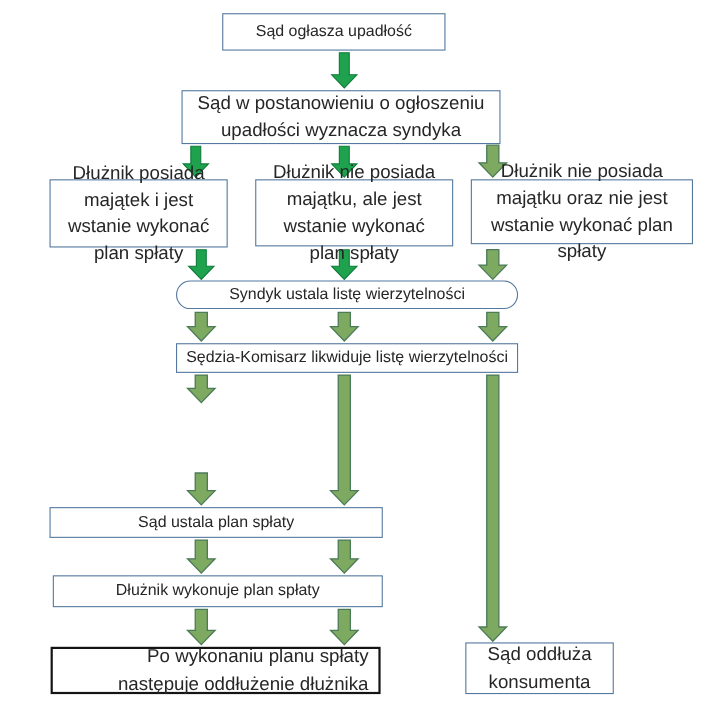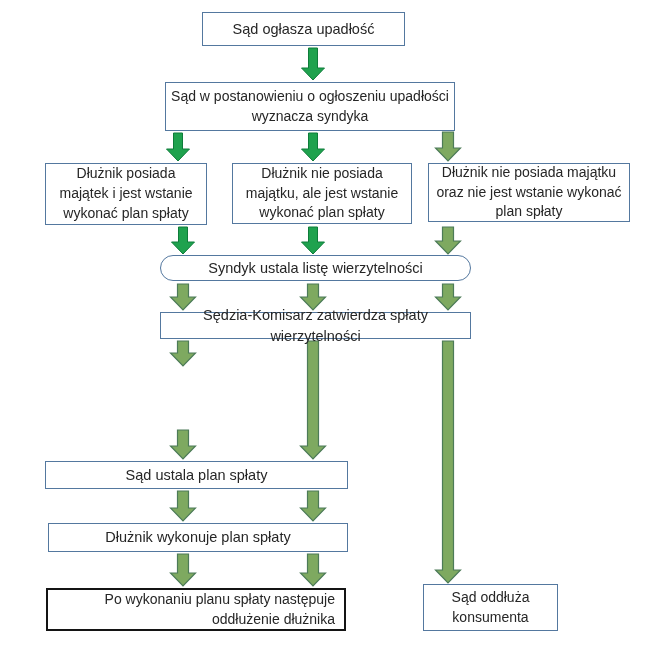--- a/index.html
+++ b/index.html
@@ -3,21 +3,21 @@
 <meta charset="utf-8">
 <style>
   html,body{margin:0;padding:0;background:#ffffff;}
   #canvas{
     position:relative;width:647px;height:648px;background:#ffffff;overflow:hidden;
     font-family:Liberation Sans, sans-serif;color:#262626;
   }
   .node{
     position:absolute;background:#ffffff;border:1px solid #54789f;
     display:flex;align-items:center;justify-content:center;text-align:center;
-    font-size:14px;line-height:1.42;box-sizing:border-box;z-index:2;
+    font-size:17px;line-height:1.42;box-sizing:border-box;z-index:2;
   }
   .node.emphasis{border:2px solid #141414;text-align:right;}
   .node.single{font-size:14.5px;}
   #arrow-layer{position:absolute;left:0;top:0;z-index:1;}
   .vivid{fill:#1fa24e;stroke:#0e7c3a;stroke-width:1;}
   .sage{fill:#7ea960;stroke:#4c7b58;stroke-width:1.2;}
 </style>
 </head>
 <body>
 
@@ -51,21 +51,21 @@
   <div class="node" style="left:165px;top:82px;width:290px;height:49px;padding:0 5px;">Sąd w postanowieniu o ogłoszeniu upadłości wyznacza syndyka</div>
 
   <div class="node" style="left:45px;top:163px;width:162px;height:62px;padding:0 8px;">Dłużnik posiada majątek i jest wstanie wykonać plan spłaty</div>
 
   <div class="node" style="left:232px;top:163px;width:180px;height:61px;padding:0 7px;">Dłużnik nie posiada majątku, ale jest wstanie wykonać plan spłaty</div>
 
   <div class="node" style="left:428px;top:163px;width:202px;height:59px;padding:16px 7px;">Dłużnik nie posiada majątku oraz nie jest wstanie wykonać plan spłaty</div>
 
   <div class="node single" style="left:160px;top:255px;width:311px;height:26px;border-radius:13px;">Syndyk ustala listę wierzytelności</div>
 
-  <div class="node single" style="left:160px;top:312px;width:311px;height:27px;">Sędzia-Komisarz zatwierdza spłaty wierzytelności</div>
+  <div class="node single" style="left:160px;top:312px;width:311px;height:27px;">Sędzia-Komisarz likwiduje listę wierzytelności</div>
 
 
   <div class="node single" style="left:45px;top:461px;width:303px;height:28px;">Sąd ustala plan spłaty</div>
 
   <div class="node single" style="left:48px;top:523px;width:300px;height:29px;">Dłużnik wykonuje plan spłaty</div>
 
   <div class="node emphasis" style="left:46px;top:588px;width:300px;height:43px;padding:0 9px;">Po wykonaniu planu spłaty następuje oddłużenie dłużnika</div>
 
   <div class="node" style="left:423px;top:584px;width:135px;height:47px;padding:14px 4px;">Sąd oddłuża konsumenta</div>
 

